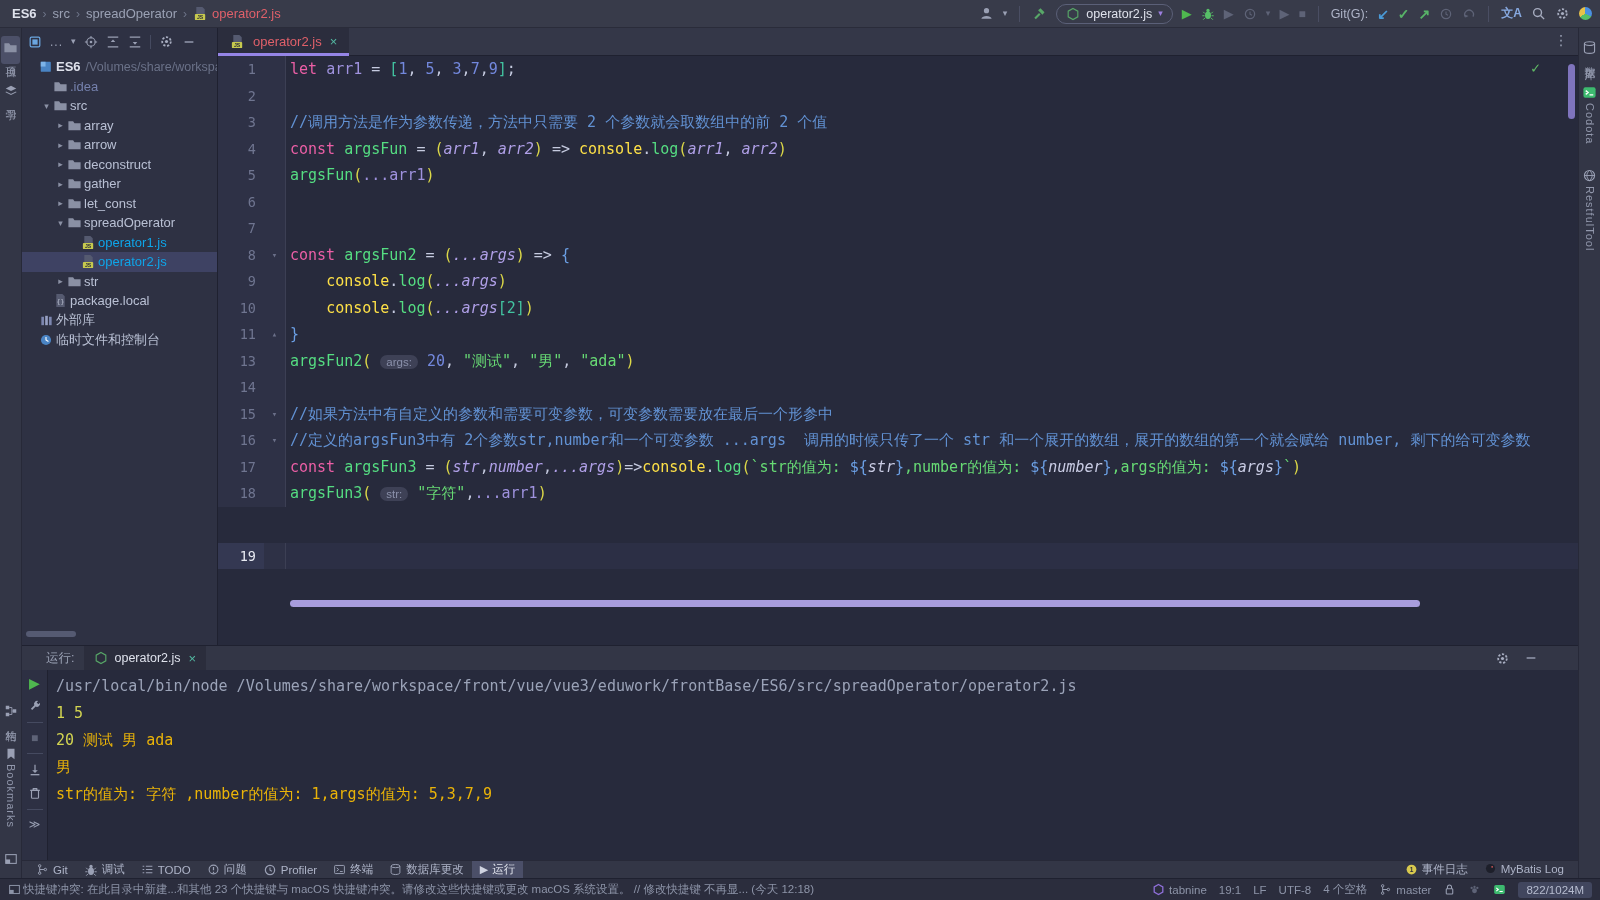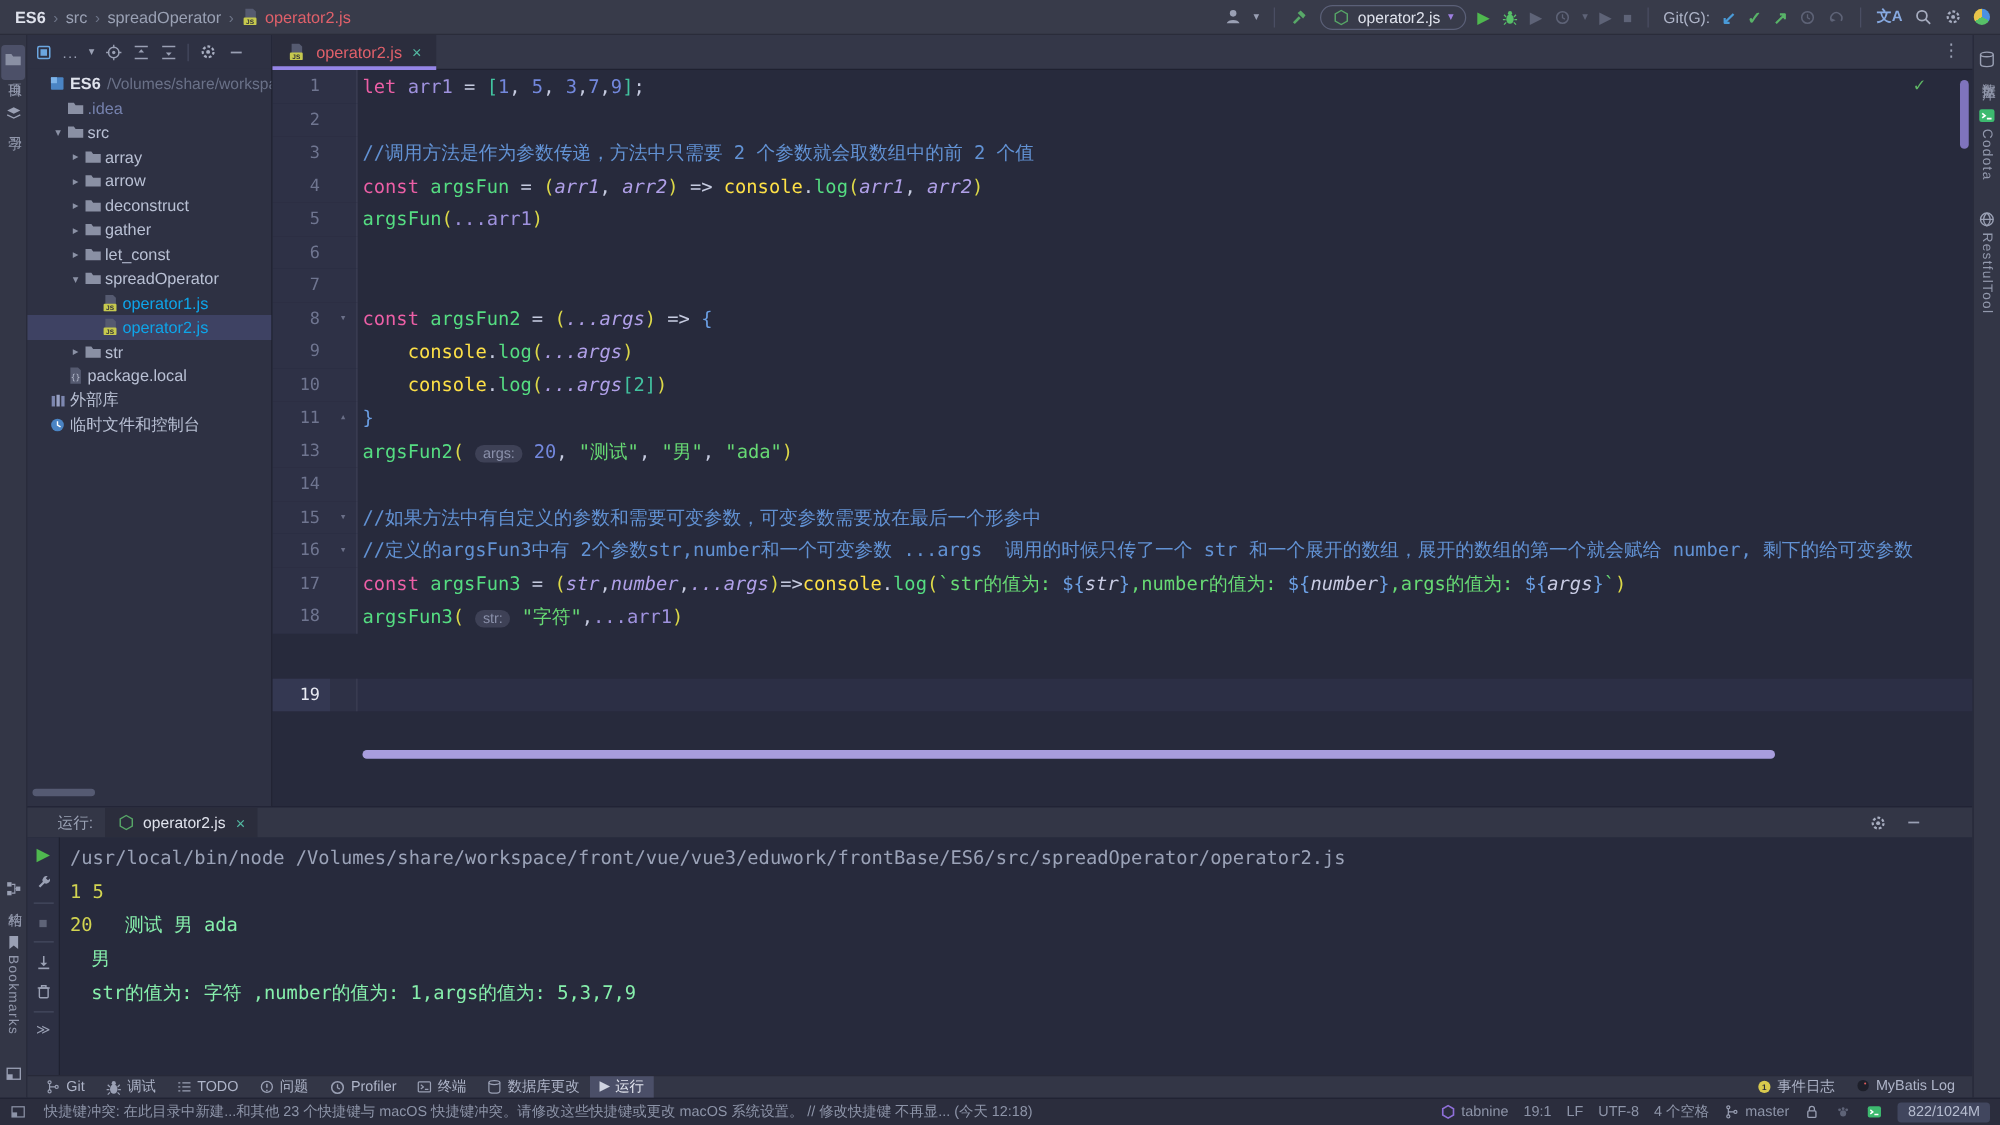--- a/index.html
+++ b/index.html
@@ -87,33 +87,33 @@
   .run-header{height:24px;background:#333646;display:flex;align-items:center;gap:10px;padding-left:24px;font-size:12.5px;}
   .run-label{color:#9aa1b4;}
   .run-tab{height:100%;display:flex;align-items:center;gap:6px;background:#2b2d3c;padding:0 10px;color:#dfe2ec;}
   .run-actions{margin-left:auto;display:flex;gap:14px;padding-right:40px;align-items:center;}
   .run-body{flex:1;display:flex;background:#272a3c;}
   .run-toolbar{width:26px;background:#2d3043;border-right:1px solid #1f2130;display:flex;
                flex-direction:column;align-items:center;gap:9px;padding-top:6px;}
   .run-toolbar .sep{width:16px;height:1px;background:#454a60;}
   .console{flex:1;padding:3px 0 0 8px;font-family:"DejaVu Sans Mono",monospace;font-size:15px;overflow:hidden;}
   .con-line{height:27px;line-height:27px;white-space:pre;}
-  .cl-cmd{color:#9ba3b8;}  .cl-num{color:#d2d451;}  .cl-txt{color:#86efac;margin-left:17px;}
+  .cl-cmd{color:#9ba3b8;}  .cl-num{color:#d2d451;}  .cl-txt{color:#eab308;}
 
   
   .bottombar{height:18px;background:#333646;border-top:1px solid #272938;display:flex;
              align-items:center;font-size:11.5px;color:#aeb4c8;padding:0 6px;}
   .bbtn{display:flex;align-items:center;gap:4px;padding:0 8px;height:100%;cursor:default;}
   .bbtn.active{background:#4b4f68;color:#e2e5ee;}
   .bb-right{margin-left:auto;display:flex;}
 
   
   .statusbar{height:22px;background:#2b2d3d;border-top:1px solid #1f2130;display:flex;
              align-items:center;font-size:11.5px;color:#8d94a8;padding:0 8px;}
-  .status-msg{margin-left:14px;max-width:860px;white-space:nowrap;overflow:hidden;text-overflow:ellipsis;}
+  .status-msg{margin-left:2px;max-width:860px;white-space:nowrap;overflow:hidden;text-overflow:ellipsis;}
   .sb-right{margin-left:auto;display:flex;align-items:center;gap:12px;}
   .sb-item{display:flex;align-items:center;gap:4px;}
   .membox{background:#41465e;border-radius:3px;padding:2px 8px;color:#b6bccf;}
   svg{display:block;}
 </style>
 </head>
 <body>
 
 <div class="app">
 

